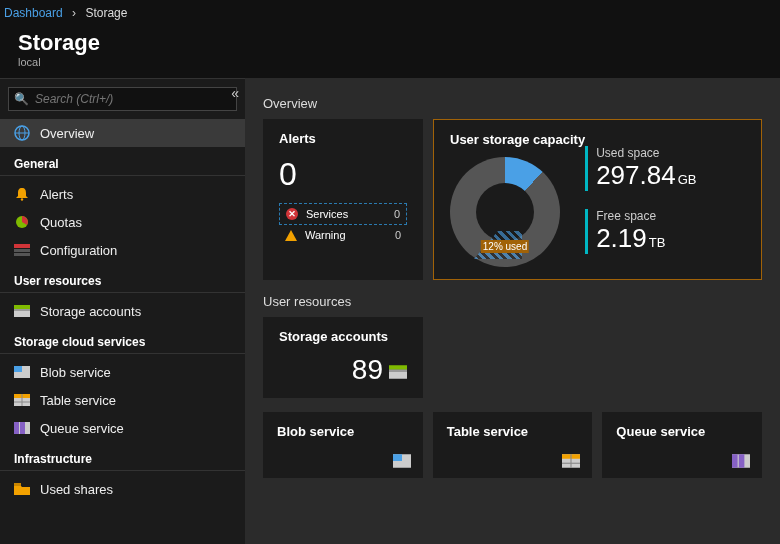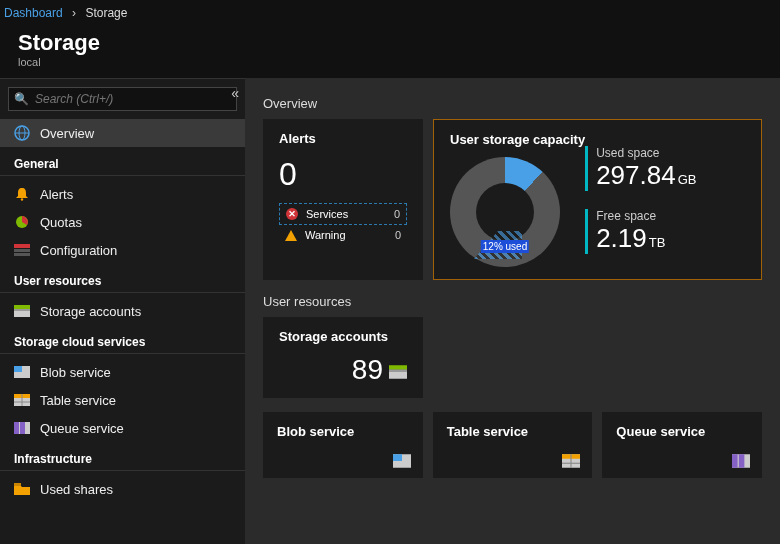--- a/index.html
+++ b/index.html
@@ -42,21 +42,21 @@
   .alert-row.critical { border: 1px dashed #2a7ab0; }
   .alert-row .ic { width: 12px; height: 12px; border-radius: 50%; display: inline-flex; align-items: center; justify-content: center; font-size: 9px; font-weight: bold; }
   .ic.crit { background: #d13438; color: #fff; }
   .ic.warn { width: 0; height: 0; border-left: 6px solid transparent; border-right: 6px solid transparent; border-bottom: 11px solid #f2a100; border-radius: 0; }
   .alert-row .val { margin-left: auto; color: #ccc; }
 
   .capacity-card { flex: 1; border: 1px solid #a16207; display: flex; }
   .donut-wrap { position: relative; width: 110px; height: 110px; margin-top: 6px; }
   .donut { width: 110px; height: 110px; border-radius: 50%; background: conic-gradient(#4aa0e6 0deg 43deg, #555 43deg 360deg); display: flex; align-items: center; justify-content: center; position: relative; }
   .donut::after { content: ""; position: absolute; width: 58px; height: 58px; background: #1b1b1b; border-radius: 50%; }
-  .donut-label { position: absolute; bottom: 14px; left: 50%; transform: translateX(-50%); background: #1d4ed8; font-size: 10px; z-index: 2; padding: 1px 2px; white-space: nowrap; }
+  .donut-label { position: absolute; bottom: 14px; left: 50%; transform: translateX(-50%); background: #a16207; font-size: 10px; z-index: 2; padding: 1px 2px; white-space: nowrap; }
   .hatched { position: absolute; width: 48px; height: 28px; bottom: 8px; left: 24px; background: repeating-linear-gradient(45deg, #4aa0e6 0 3px, #1b1b1b 3px 6px); clip-path: polygon(0 100%, 100% 100%, 100% 0, 50% 0); z-index: 1; opacity: 0.6; }
 
   .cap-stats { flex: 1; display: flex; flex-direction: column; justify-content: center; gap: 18px; }
   .stat { border-left: 3px solid #00b7c3; padding-left: 8px; }
   .stat-label { font-size: 12px; color: #ccc; }
   .stat-val { font-size: 26px; font-weight: 400; }
   .stat-unit { font-size: 13px; margin-left: 2px; }
 
   .storage-accounts-card { width: 160px; }
   .sa-val { display: flex; align-items: baseline; justify-content: flex-end; gap: 6px; font-size: 28px; margin-top: 10px; }

